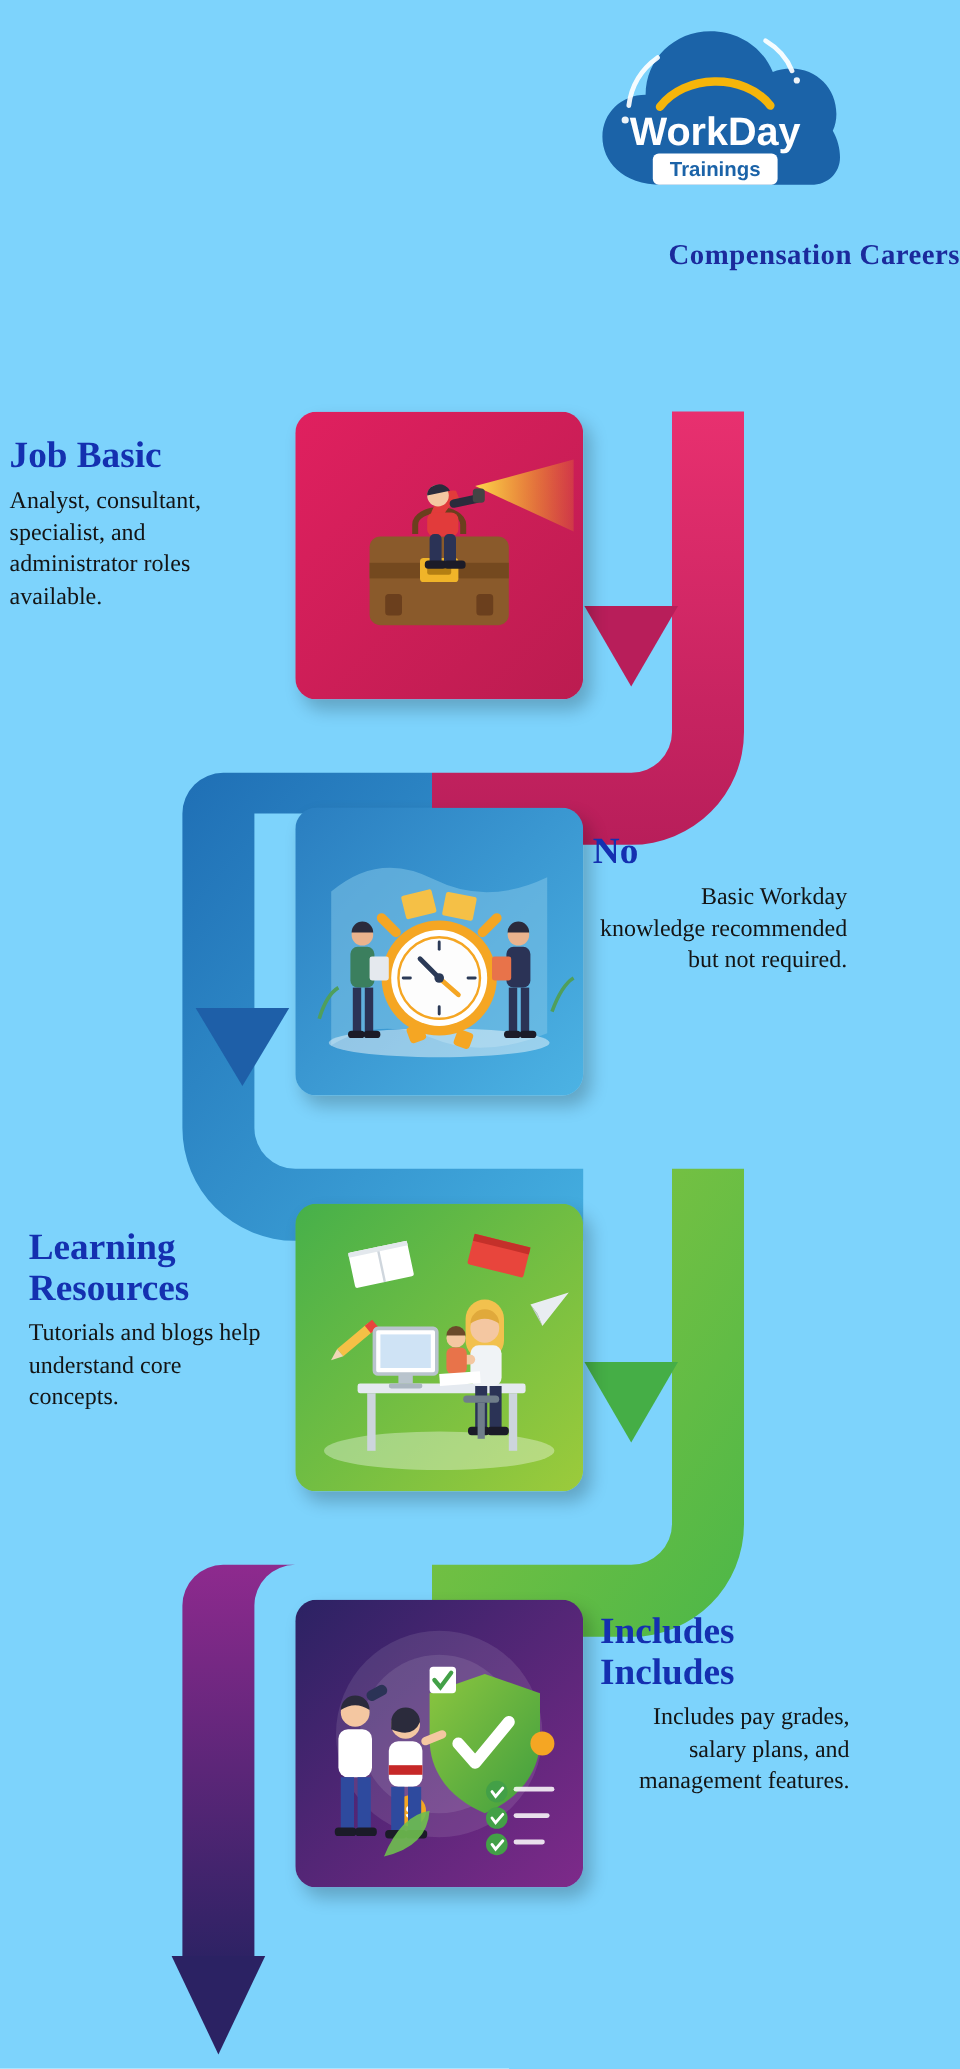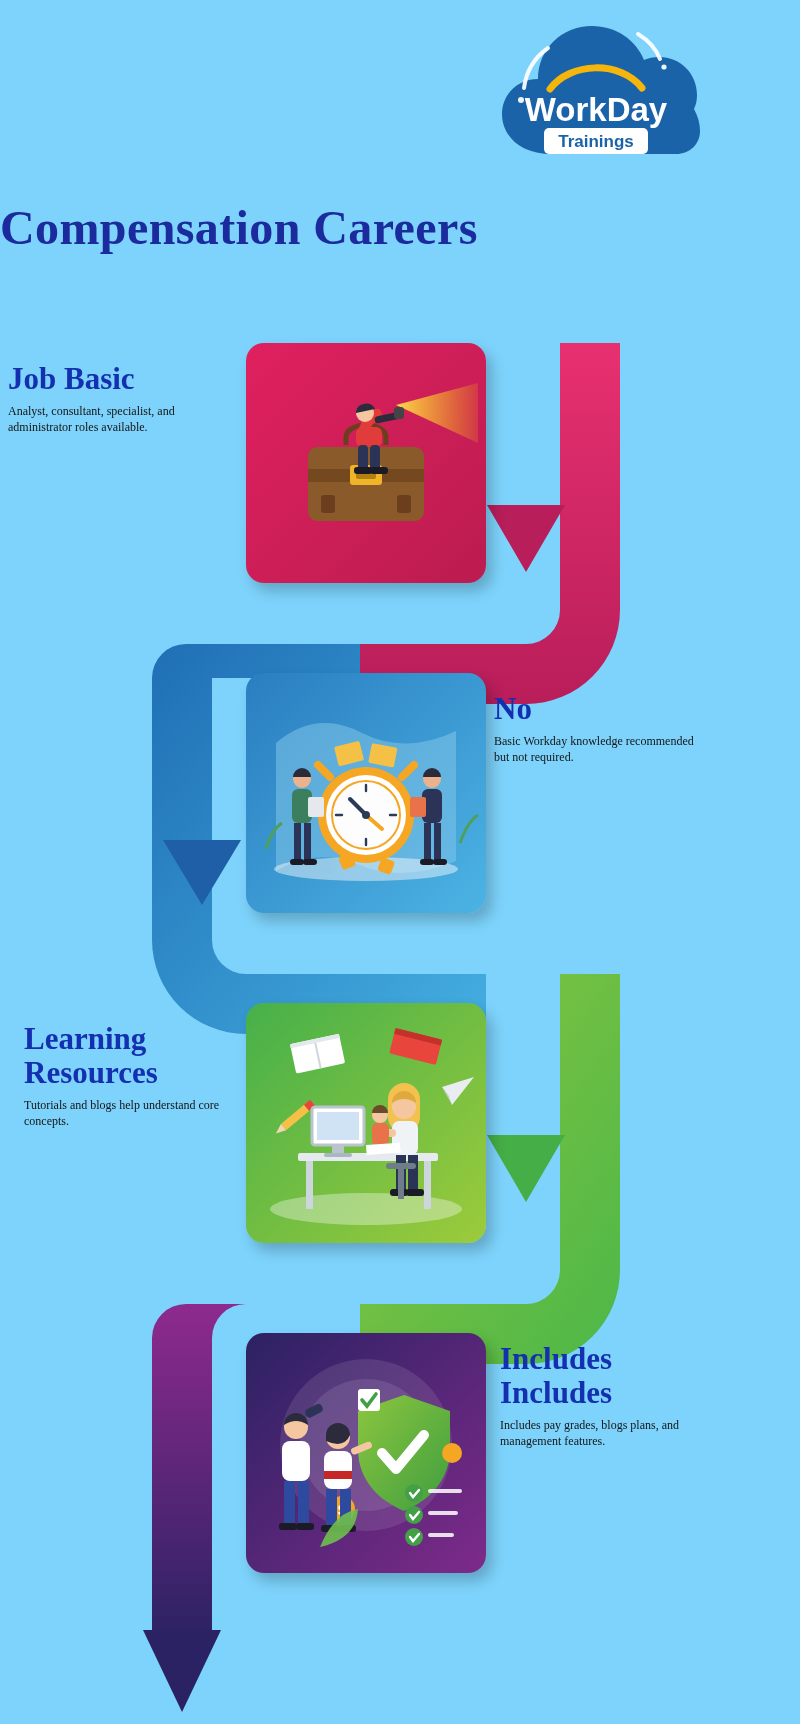--- a/index.html
+++ b/index.html
@@ -11,22 +11,22 @@
   }
   #page { position: relative; width: 800px; height: 1724px; background:#7dd3fc; }
 
   
   .logo-wrap { position:absolute; left:488px; top:4px; width:216px; height:176px; }
   .logo-svg { display:block; width:216px; height:176px; }
 
   
   .page-title {
     position:absolute; left:0; top:200px; width:800px;
-    text-align:left;
-    font-size:48px; font-weight:bold; letter-spacing:0.4px;
+    text-align:right;
+    font-size:24px; font-weight:bold; letter-spacing:0.4px;
     color:#1b2a9c;
     font-family:"Liberation Serif","DejaVu Serif",serif;
   }
 
   
   .ribbons { position:absolute; left:0; top:0; width:800px; height:1724px; }
 
   
   .card {
     position:absolute;
@@ -47,27 +47,27 @@
   .txt h2 {
     color:#1430b0;
     font-weight:bold;
     font-size:31px;
     line-height:1.1;
     font-family:"Liberation Serif","DejaVu Serif",serif;
     margin-bottom:8px;
   }
   .txt p {
     color:#141414;
-    font-size:12px;
+    font-size:20px;
     line-height:1.33;
     font-family:"Liberation Serif","DejaVu Serif",serif;
   }
   .txt.right { text-align:right; }
   .txt.right h2 { text-align:left; }
-  .txt.right p { text-align:left; }
+  .txt.right p { text-align:right; }
 
   #txt1 { left:8px; top:362px; width:196px; }
   #txt2 { left:494px; top:692px; width:212px; }
   #txt3 { left:24px; top:1022px; width:200px; }
   #txt4 { left:500px; top:1342px; width:208px; }
 </style>
 </head>
 <body>
 
 <div id="page">
@@ -387,16 +387,16 @@
 
       <path d="M74 214 q14 -34 38 -38 q-2 30 -38 38 z" fill="#6fbf4f" opacity="0.9"></path>
     </svg>
   </div>
 
   <div class="txt right" id="txt4">
     <h2>
       <span>Includes</span><br>
       <span>Includes</span>
     </h2>
-    <p>Includes pay grades, blogs plans, and management features.</p>
+    <p>Includes pay grades, salary plans, and management features.</p>
   </div>
 
 </div>
 
 </body></html>

